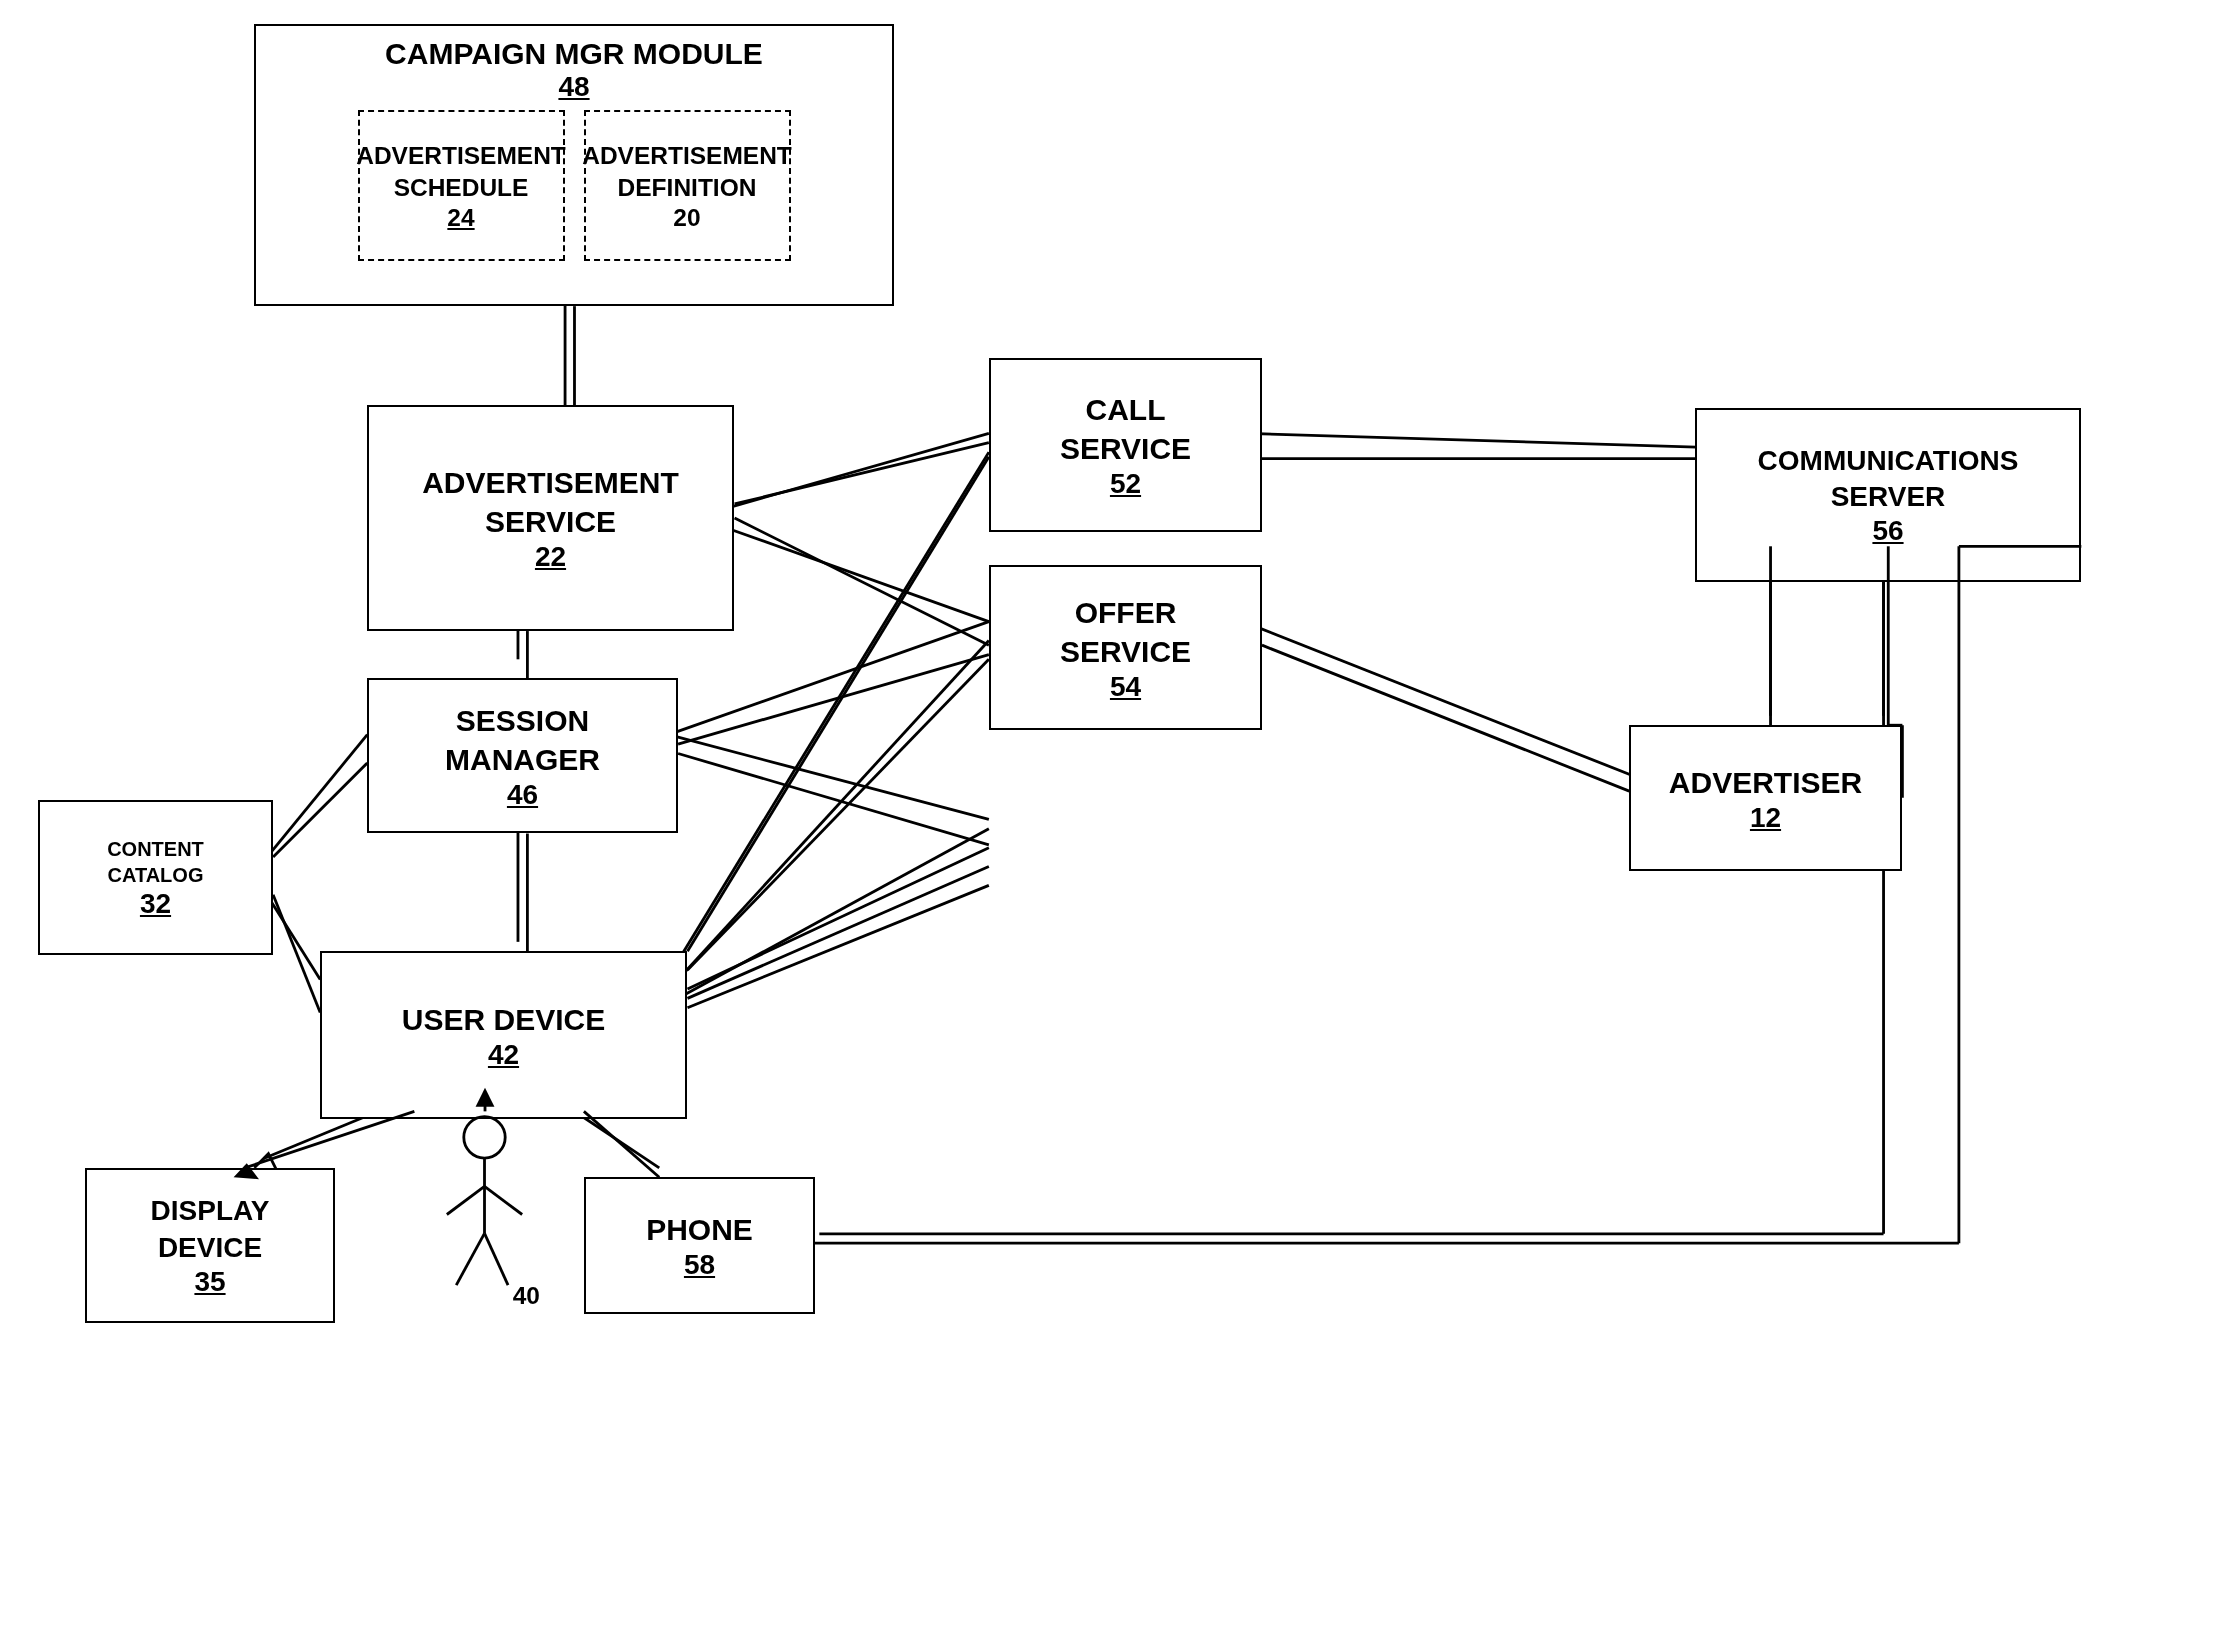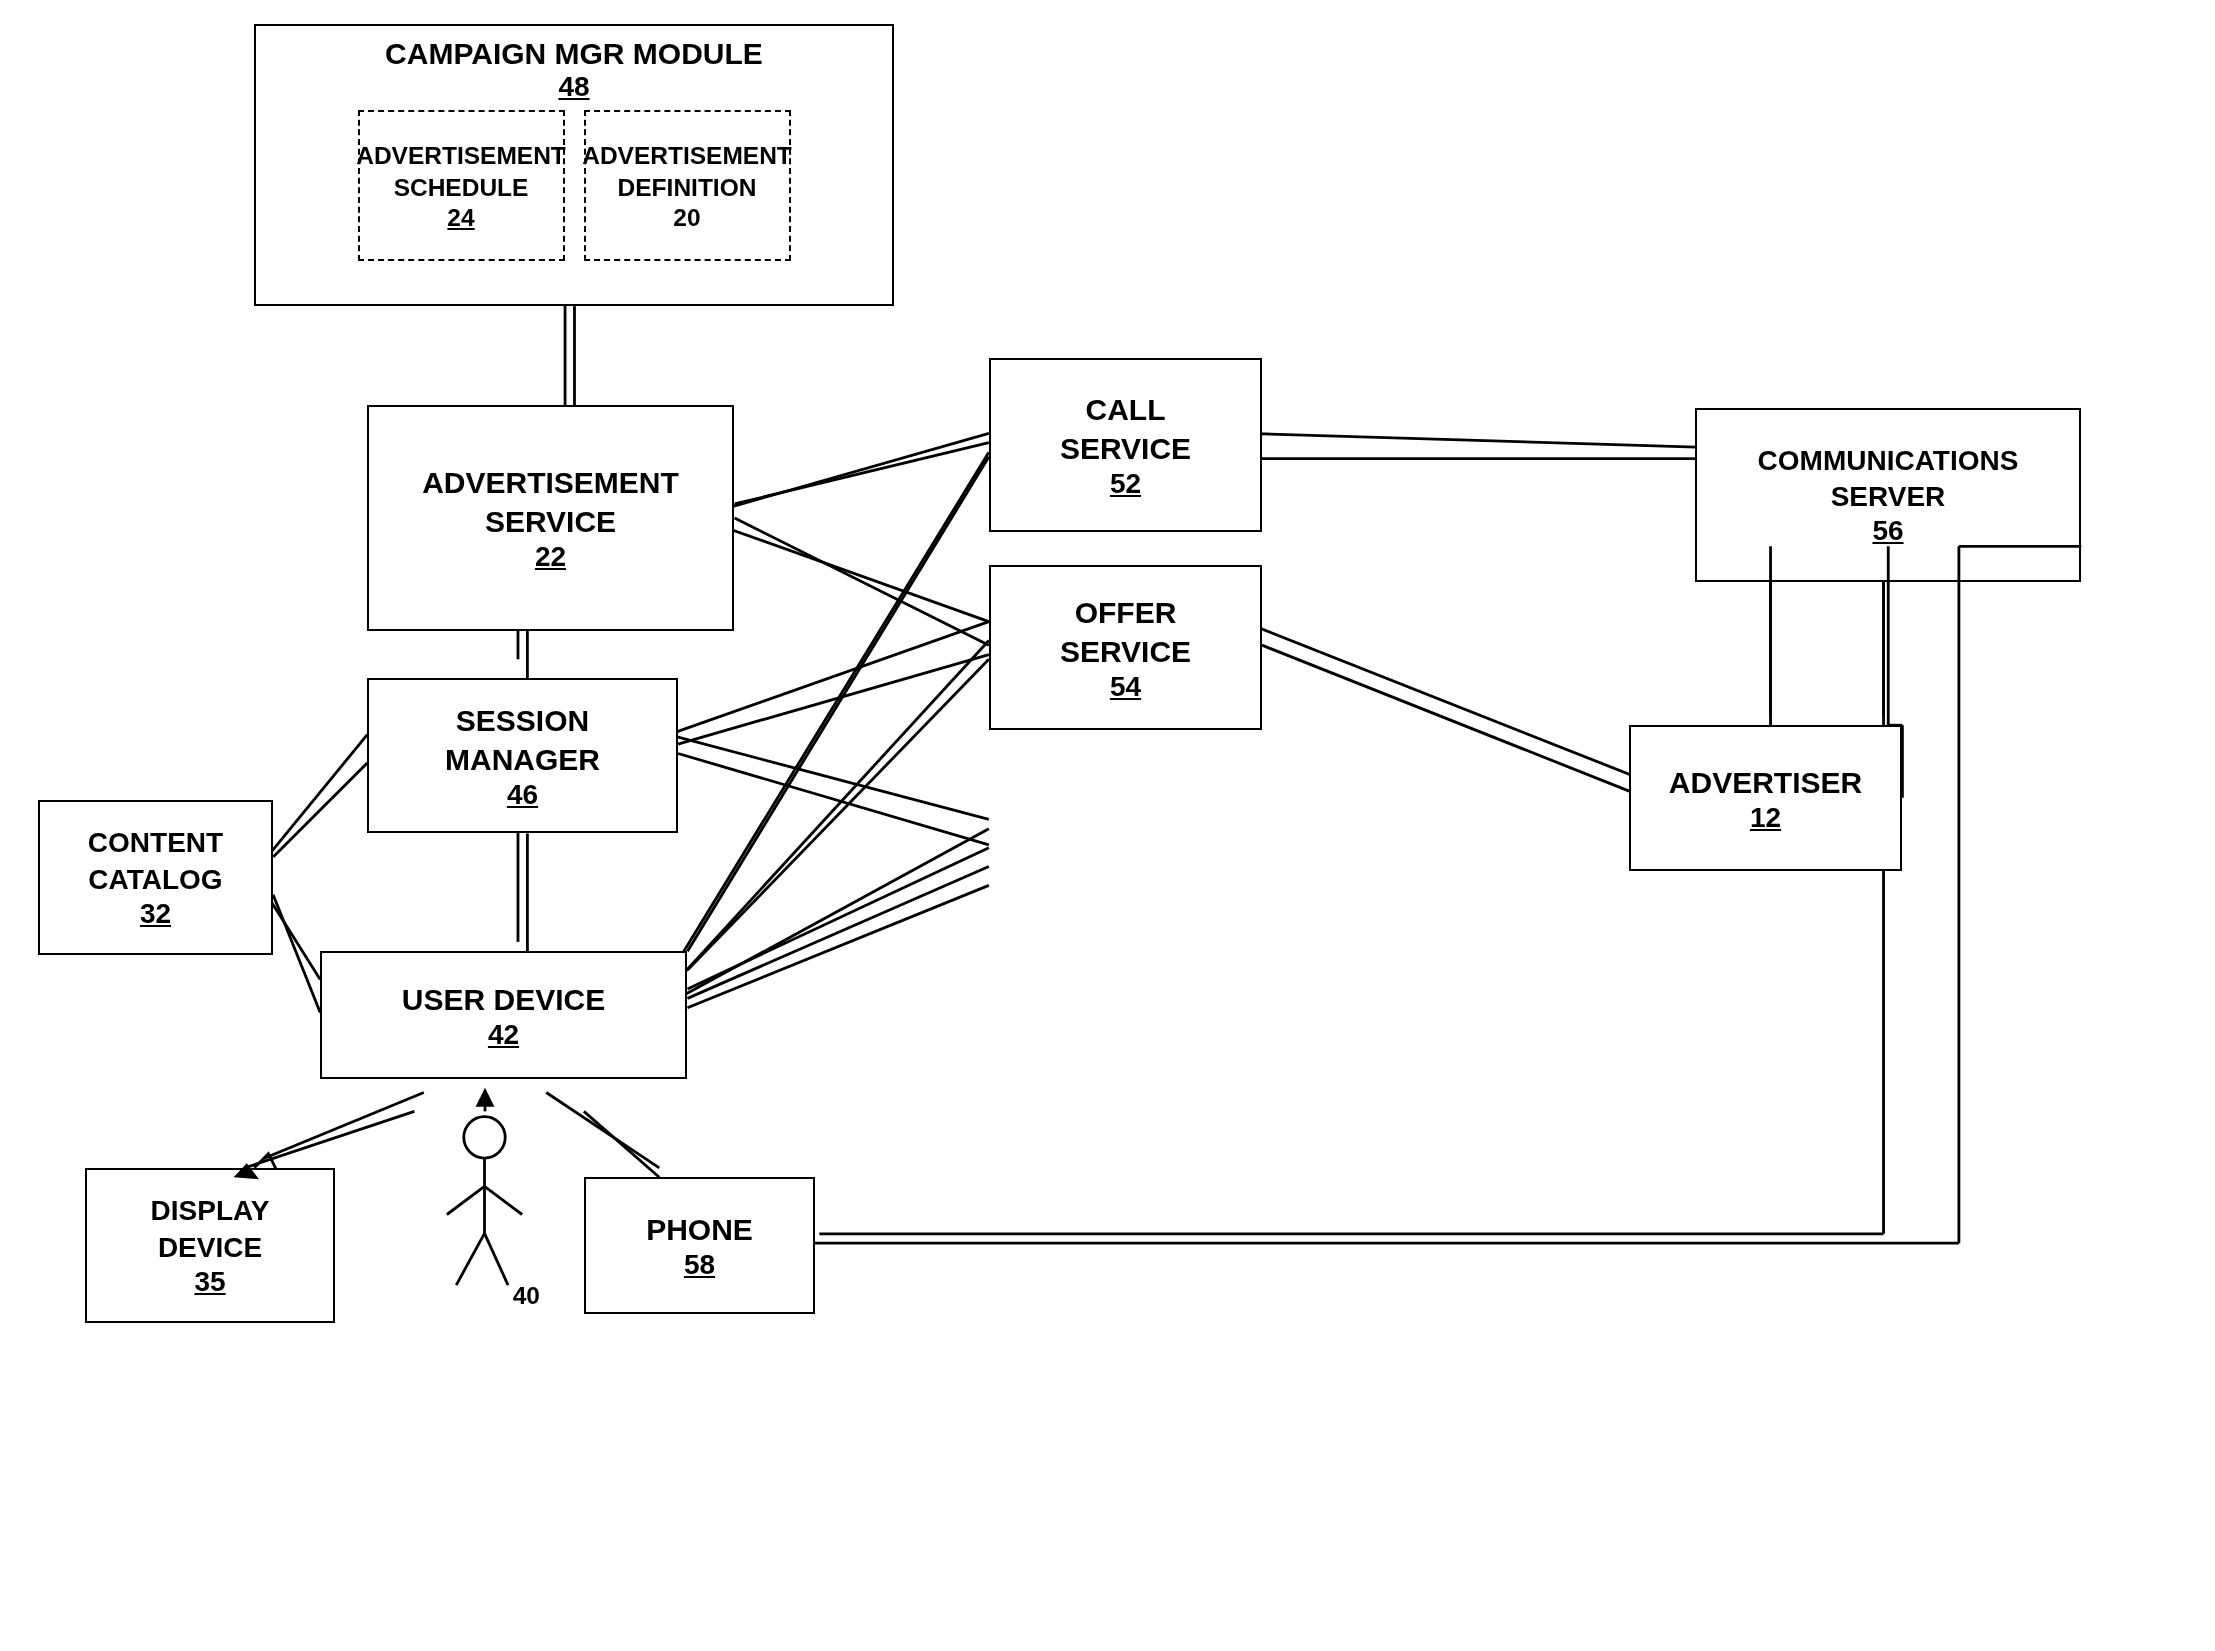--- a/index.html
+++ b/index.html
@@ -166,26 +166,26 @@
   <div class="box" style="
     left: 367px; top: 678px; width: 311px; height: 155px;
   ">
     <div style="font-size: 30px; line-height: 1.3;">SESSION<br>MANAGER</div>
     <div class="underline" style="font-size: 28px;">46</div>
   </div>
 
   <div class="box" style="
     left: 38px; top: 800px; width: 235px; height: 155px;
   ">
-    <div style="font-size: 28px; line-height: 1.3;">CONTENT<br>CATALOG</div>
+    <div style="font-size: 20px; line-height: 1.3;">CONTENT<br>CATALOG</div>
     <div class="underline" style="font-size: 28px;">32</div>
   </div>
 
   <div class="box" style="
-    left: 320px; top: 951px; width: 367px; height: 128px;
+    left: 320px; top: 951px; width: 367px; height: 168px;
   ">
     <div style="font-size: 30px; line-height: 1.3;">USER DEVICE</div>
     <div class="underline" style="font-size: 28px;">42</div>
   </div>
 
   <div class="box" style="
     left: 85px; top: 1168px; width: 250px; height: 155px;
   ">
     <div style="font-size: 28px; line-height: 1.3;">DISPLAY<br>DEVICE</div>
     <div class="underline" style="font-size: 28px;">35</div>

